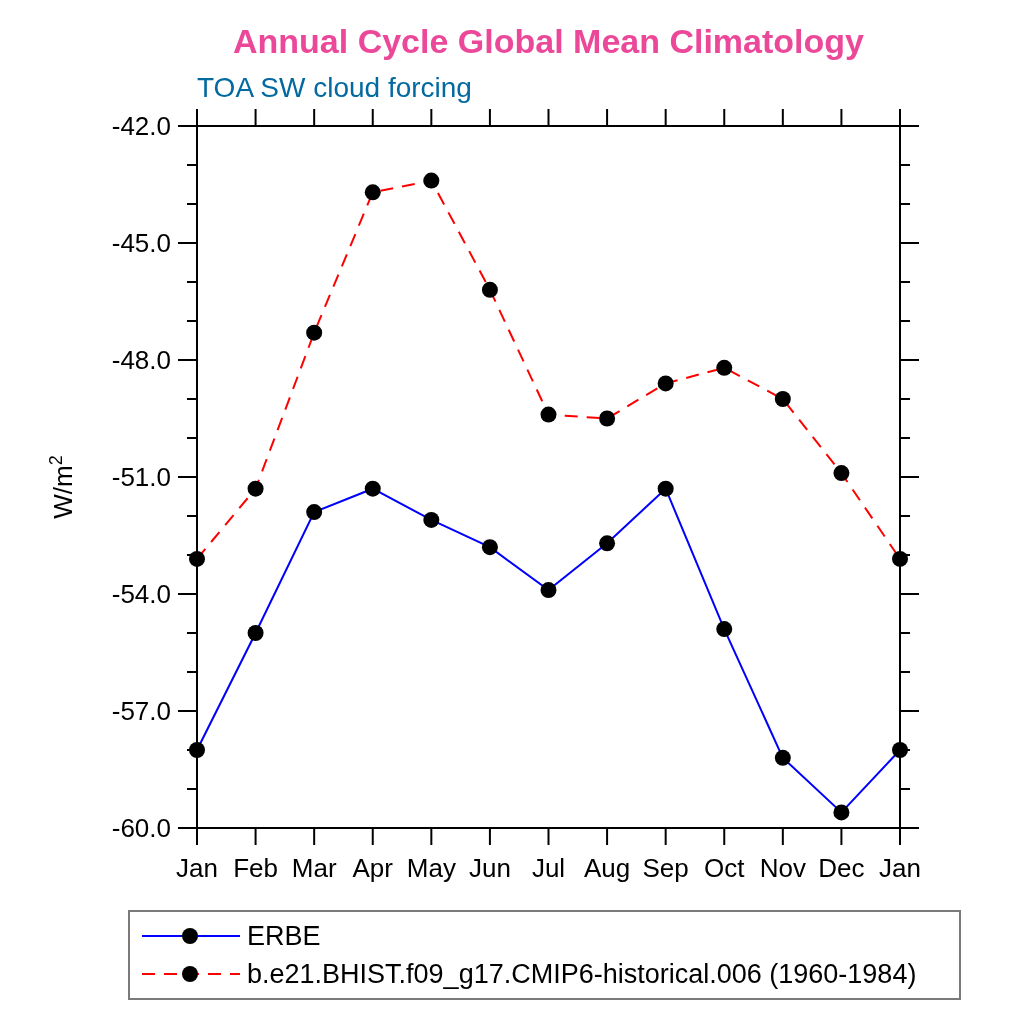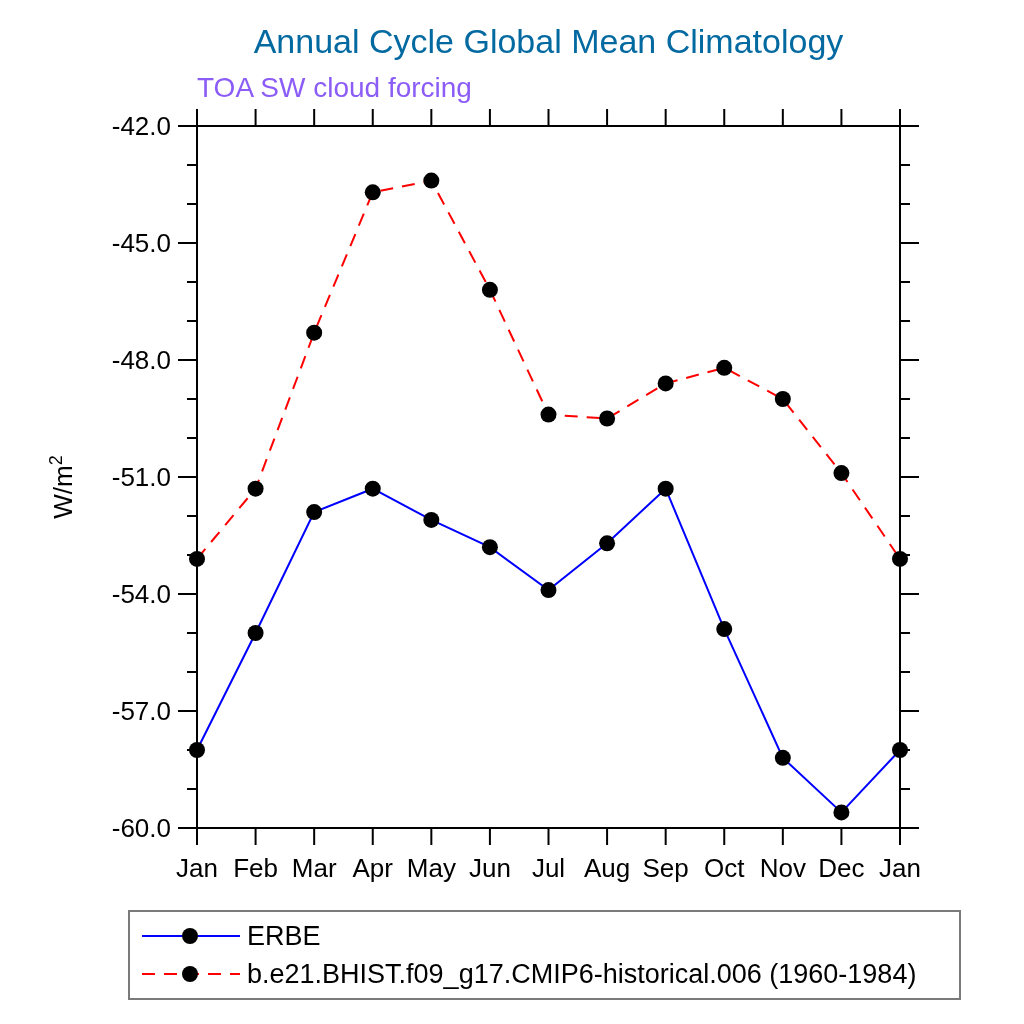--- a/index.html
+++ b/index.html
@@ -1,20 +1,20 @@
 <!DOCTYPE html>
 <html><head>
 <meta charset="utf-8">
 <style>
   html,body{margin:0;padding:0;background:#ffffff;width:1024px;height:1024px;overflow:hidden;
     font-family:"Liberation Sans", sans-serif;}
   #stage{position:relative;width:1024px;height:1024px;background:#fff;}
   .title{position:absolute;left:197px;top:22px;width:703px;text-align:center;
-    font-size:34px;font-weight:normal;color:#0369a1;white-space:nowrap;}
-  .subtitle{position:absolute;left:197px;top:72px;font-size:28px;color:#8b5cf6;white-space:nowrap;}
+    font-size:34px;font-weight:bold;color:#ec4899;white-space:nowrap;}
+  .subtitle{position:absolute;left:197px;top:72px;font-size:28px;color:#0369a1;white-space:nowrap;}
   #plot-svg{position:absolute;left:0;top:0;}
   .legend{position:absolute;left:128px;top:910px;width:833px;height:90px;
     border:2px solid #7a7a7a;background:#fff;display:flex;flex-direction:column;
     justify-content:center;padding-left:10px;box-sizing:border-box;}
   .legend-row{display:flex;align-items:center;height:38px;}
   .legend-label{font-size:27px;color:#000;white-space:nowrap;}
   .sample{flex:0 0 auto;margin-right:2px;}
 </style>
 </head>
 <body>

